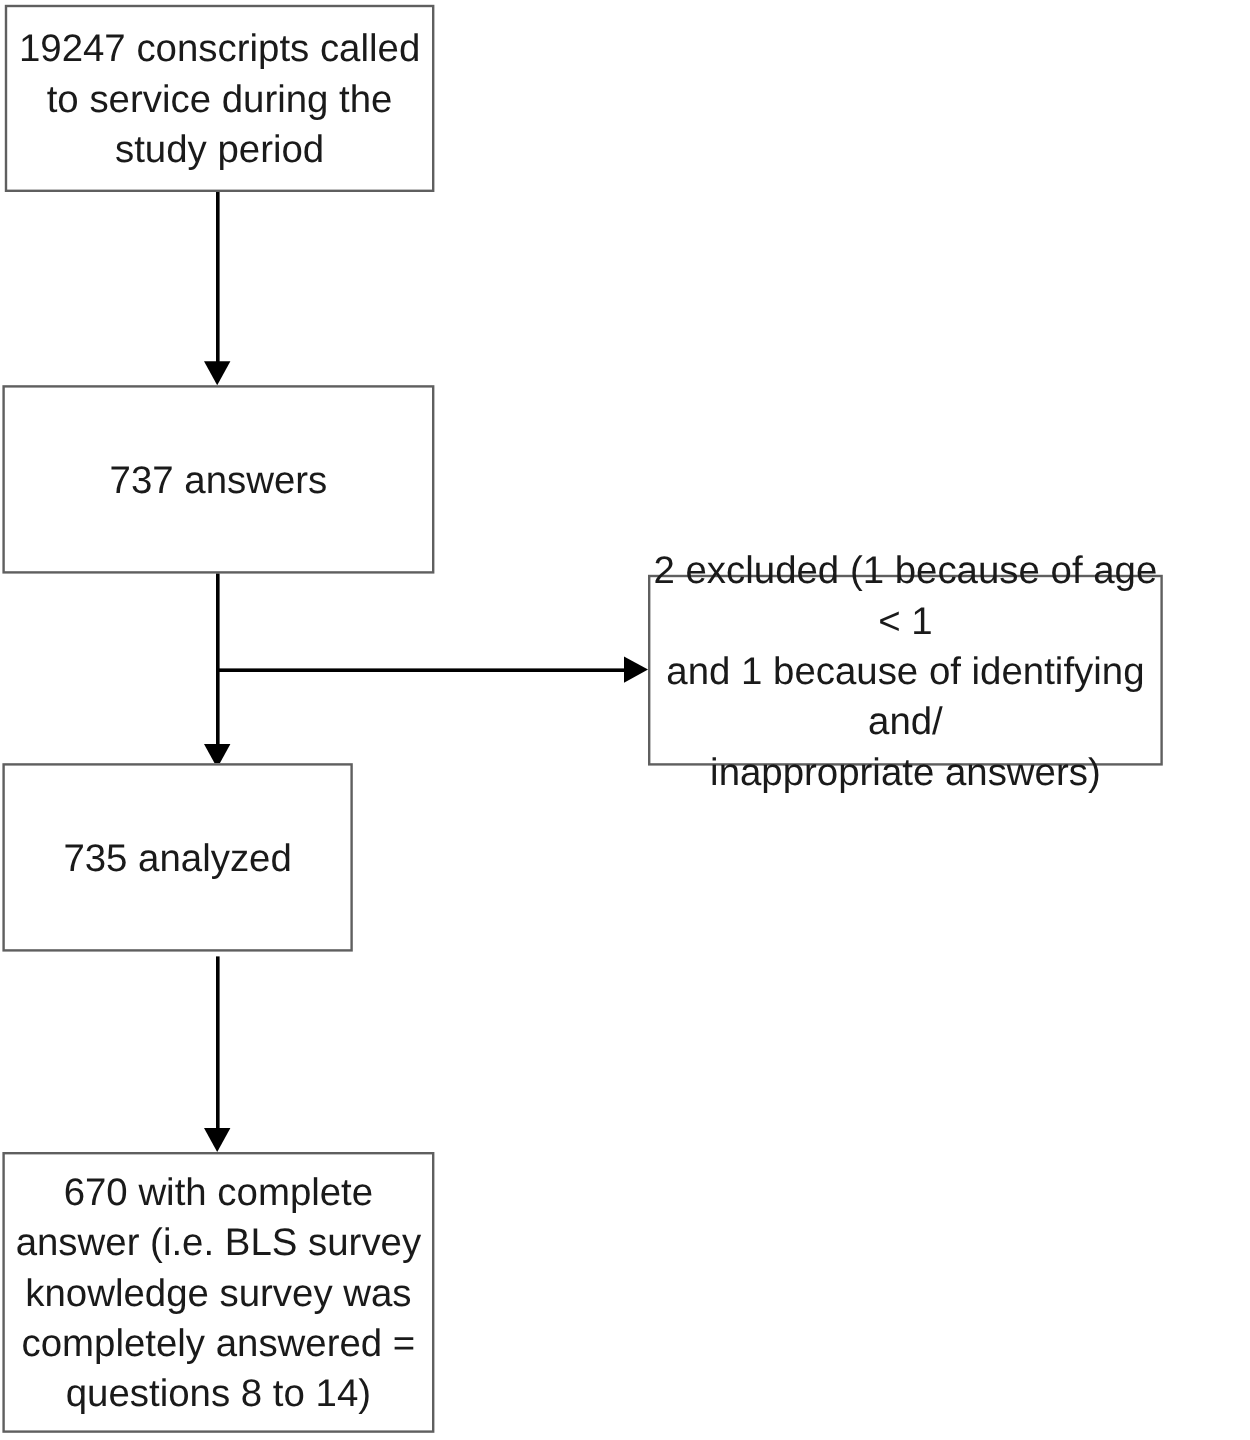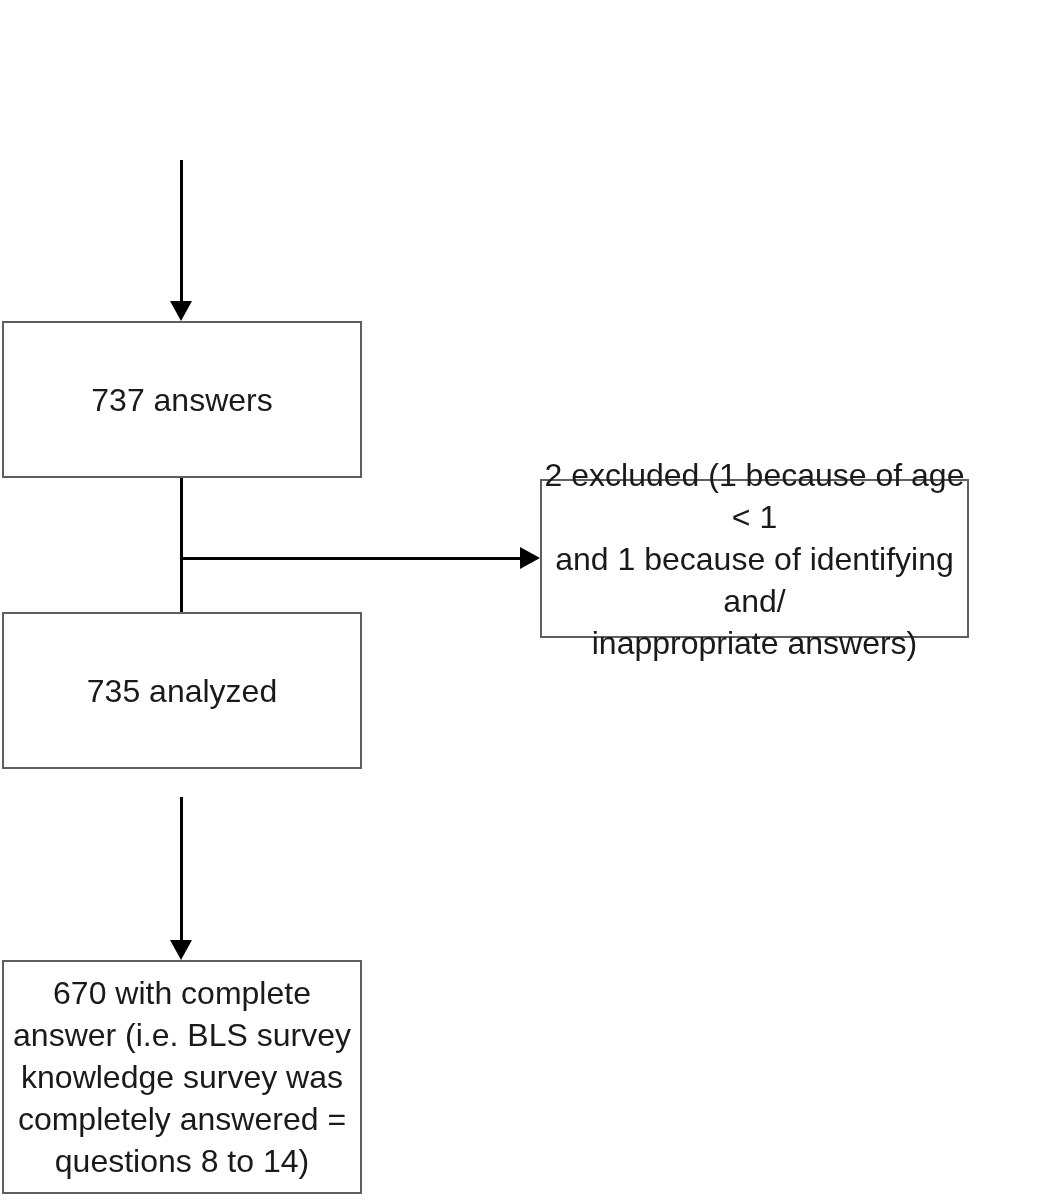--- a/index.html
+++ b/index.html
@@ -32,21 +32,21 @@
   .box-text {
     display: block;
     white-space: pre-line;
     font-size: 32px;
     line-height: 42px;
     color: var(--text);
   }
   .box-conscripts { left: 4px;   top: 4px;   width: 358px; height: 156px; }
   .box-answers    { left: 2px;   top: 321px; width: 360px; height: 157px; }
   .box-excluded   { left: 540px; top: 479px; width: 429px; height: 159px; }
-  .box-analyzed   { left: 2px;   top: 612px; width: 360px; height: 157px; }
+  .box-analyzed   { left: 2px;   top: 636px; width: 292px; height: 157px; }
   .box-complete   { left: 2px;   top: 960px; width: 360px; height: 234px; }
 
   .arrow-part { position: absolute; }
   .vline { width: 3px; background: var(--arrow); left: 180px; }
   .hline { height: 3px; background: var(--arrow); top: 557px; }
   .head-down {
     width: 0; height: 0; left: 170px;
     border-left: 11px solid transparent;
     border-right: 11px solid transparent;
     border-top: 20px solid var(--arrow);
@@ -64,20 +64,25 @@
   .a3-line { top: 797px; height: 145px; }
   .a3-head { top: 940px; }
   .a4-line { left: 181px; width: 340px; }
   .a4-head { left: 520px; }
 </style>
 </head>
 <body>
 
 <div class="canvas">
 
+  <div class="box box-conscripts">
+    <span class="box-text">19247 conscripts called
+to service during the
+study period</span>
+  </div>
 
   <div class="arrow-part vline a1-line"></div>
   <div class="arrow-part head-down a1-head"></div>
 
   <div class="box box-answers">
     <span class="box-text">737 answers</span>
   </div>
 
   <div class="arrow-part vline a2-line"></div>
   <div class="arrow-part head-down a2-head"></div>

